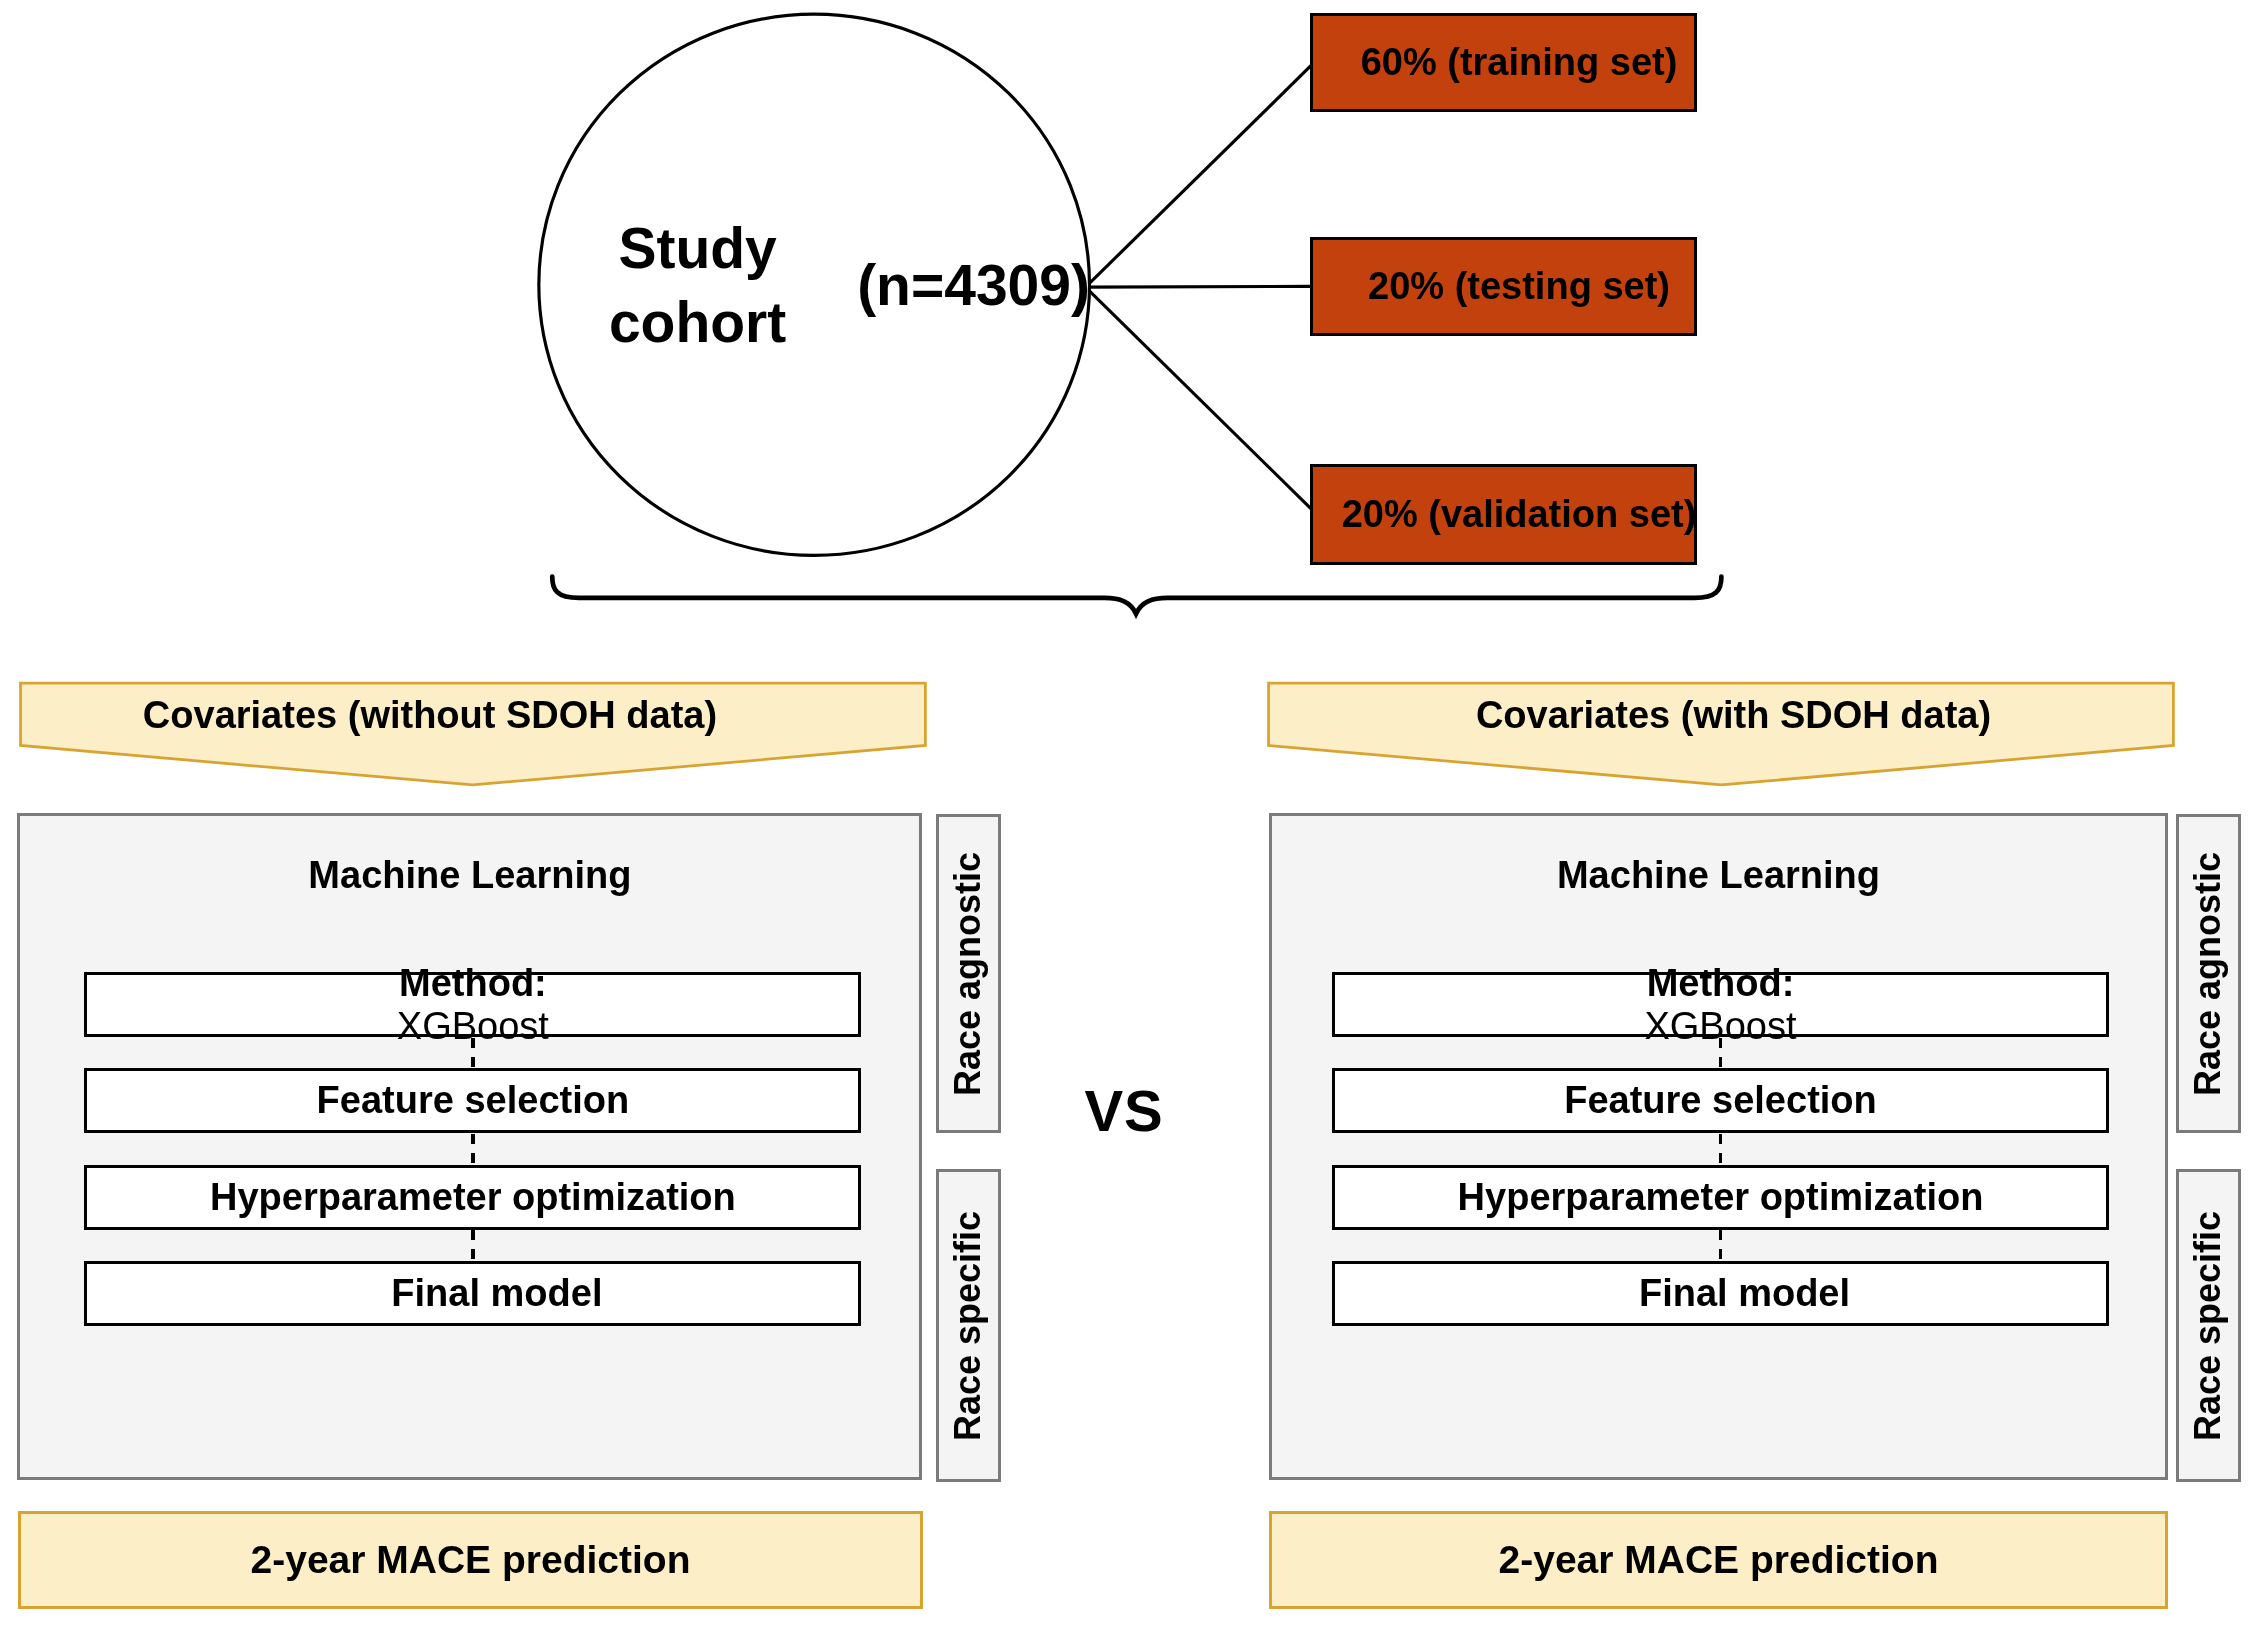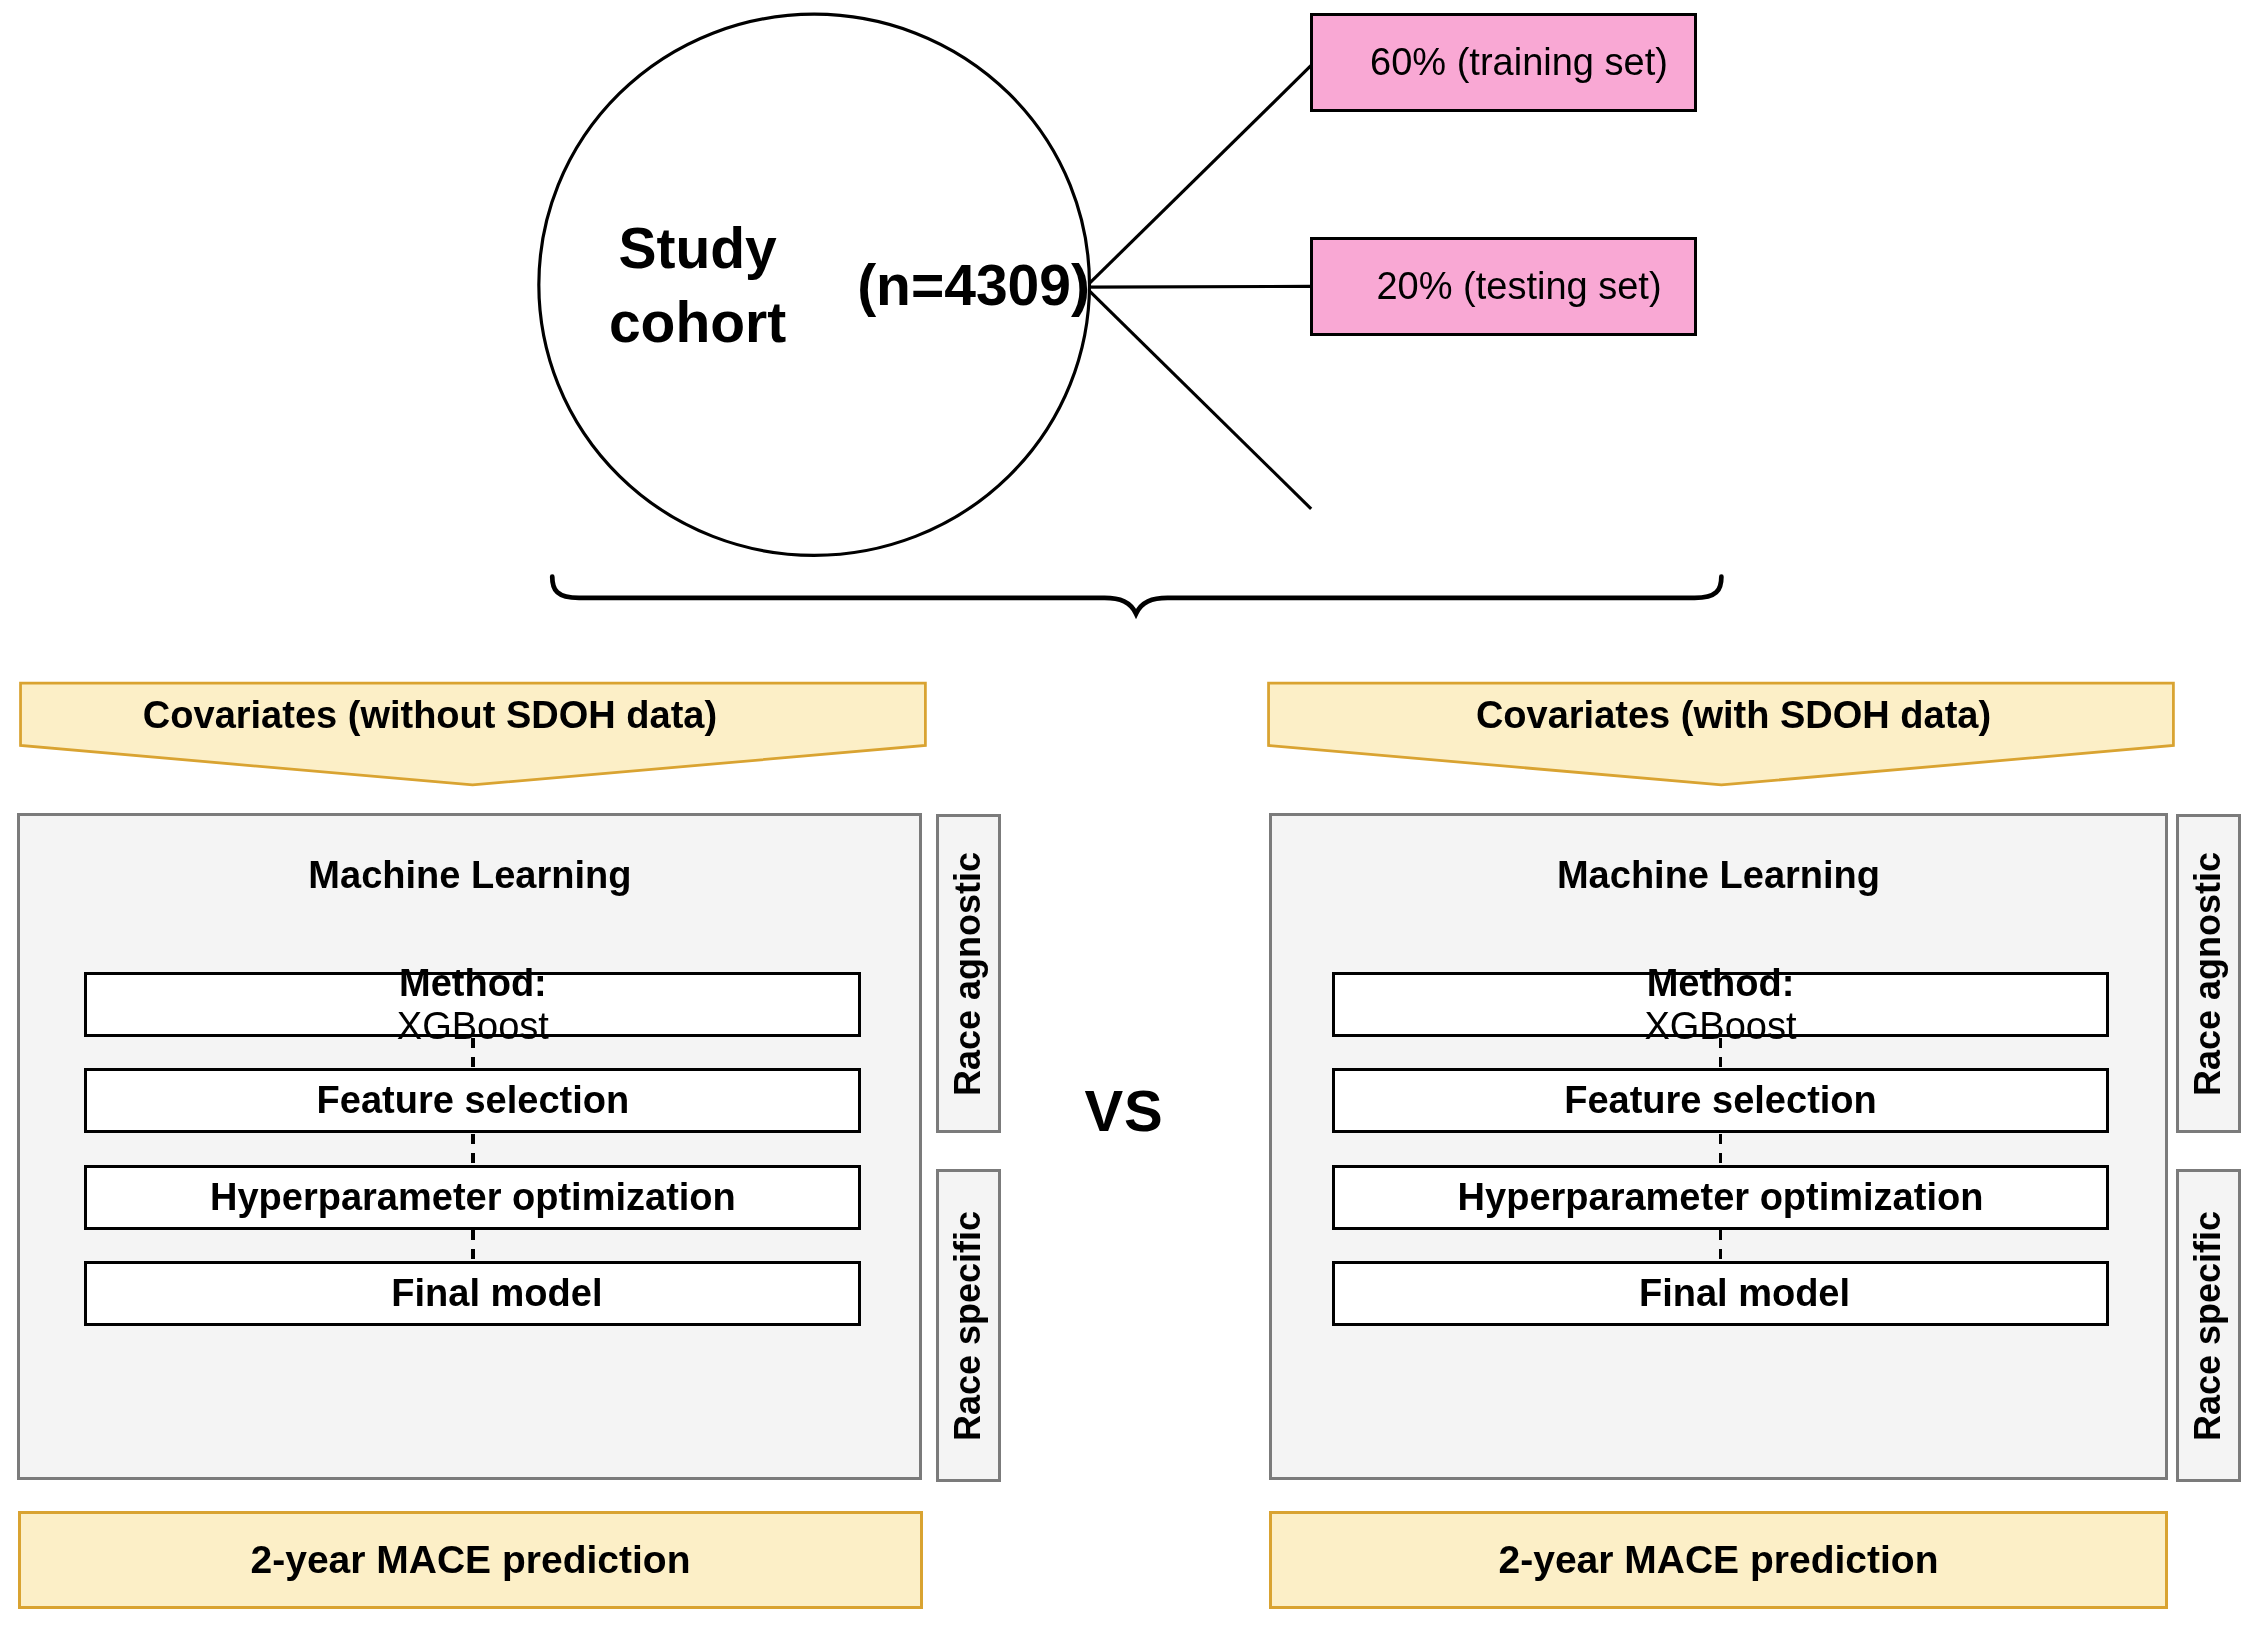--- a/index.html
+++ b/index.html
@@ -25,23 +25,23 @@
   
   .cohort-text{
     left:538px;top:13.4px;width:552px;height:543px;
     display:flex;align-items:center;justify-content:center;
     font-size:57px;font-weight:bold;line-height:1.3;text-align:center;
   }
 
   
   .split-box{
     left:1310px;width:387px;height:99px;
-    background:#f9a8d4;border:3.2px solid var(--step-border);
-    display:flex;align-items:center;justify-content:center;
-    font-size:38px;font-weight:normal;white-space:nowrap;padding-left:31px;
+    background:#c2410c;border:3.2px solid var(--step-border);
+    display:flex;align-items:center;justify-content:center;
+    font-size:38px;font-weight:bold;white-space:nowrap;padding-left:31px;
   }
 
   
   .banner-text{
     top:683px;height:65px;
     display:flex;align-items:center;justify-content:center;
     font-size:38px;font-weight:bold;white-space:nowrap;
   }
 
   
@@ -122,20 +122,23 @@
     <div>Study cohort</div>
     <div>(n=4309)</div>
   </div>
 
   <div class="abs split-box" style="top:13.4px;">
     <span>60% (training set)</span>
   </div>
   <div class="abs split-box" style="top:237px;">
     <span>20% (testing set)</span>
   </div>
+  <div class="abs split-box" style="top:464px;height:101px;">
+    <span>20% (validation set)</span>
+  </div>
 
   <div class="abs banner-text" style="left:20.5px;width:819px;">
     <span>Covariates (without SDOH data)</span>
   </div>
 
   <div class="abs banner-text" style="left:1269px;width:905px;padding-left:24px;">
     <span>Covariates (with SDOH data)</span>
   </div>
 
   <div class="abs panel panel-left" style="left:17.4px;width:905px;">

